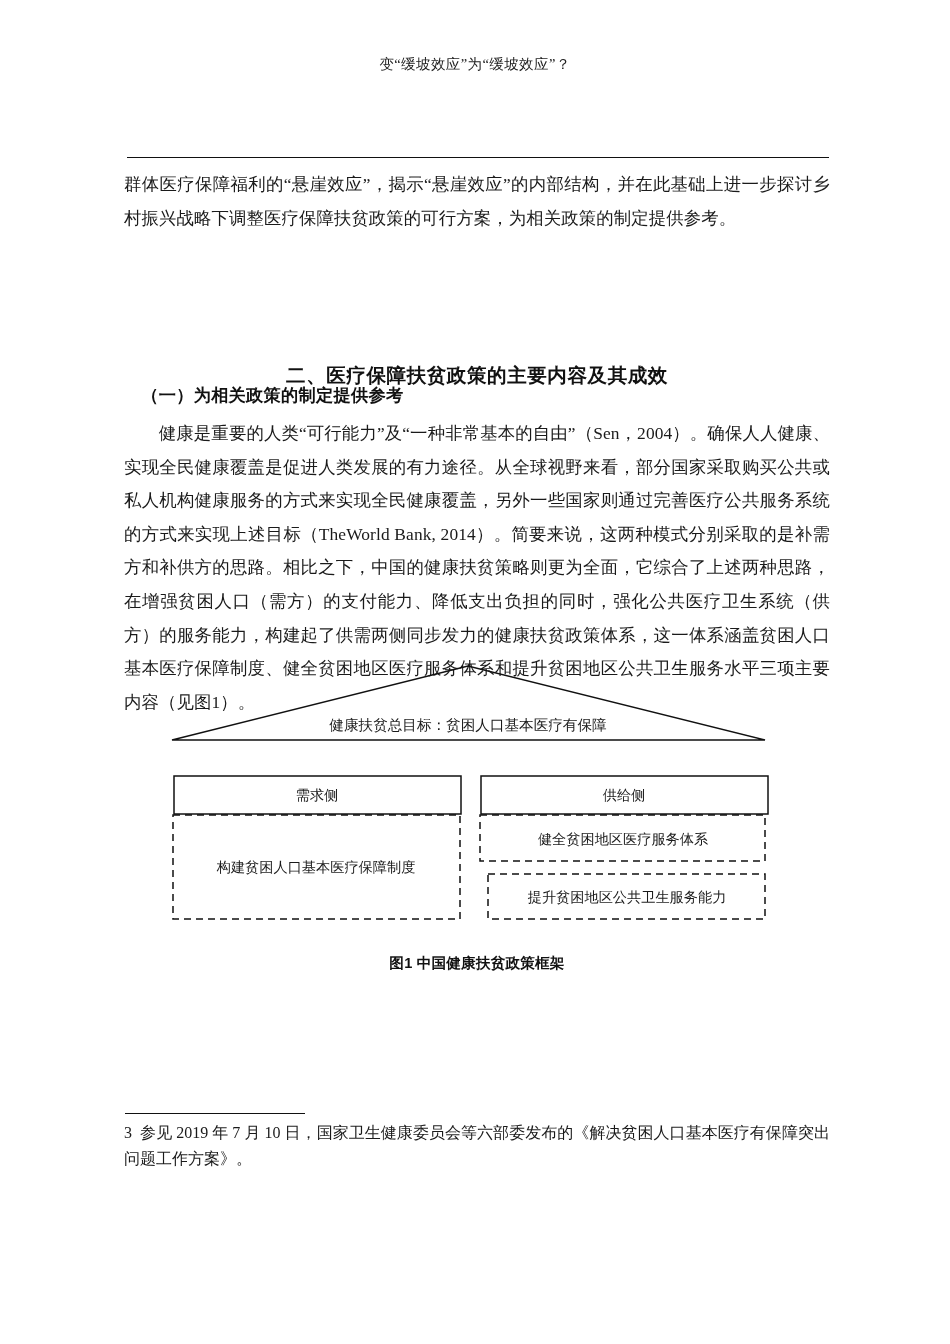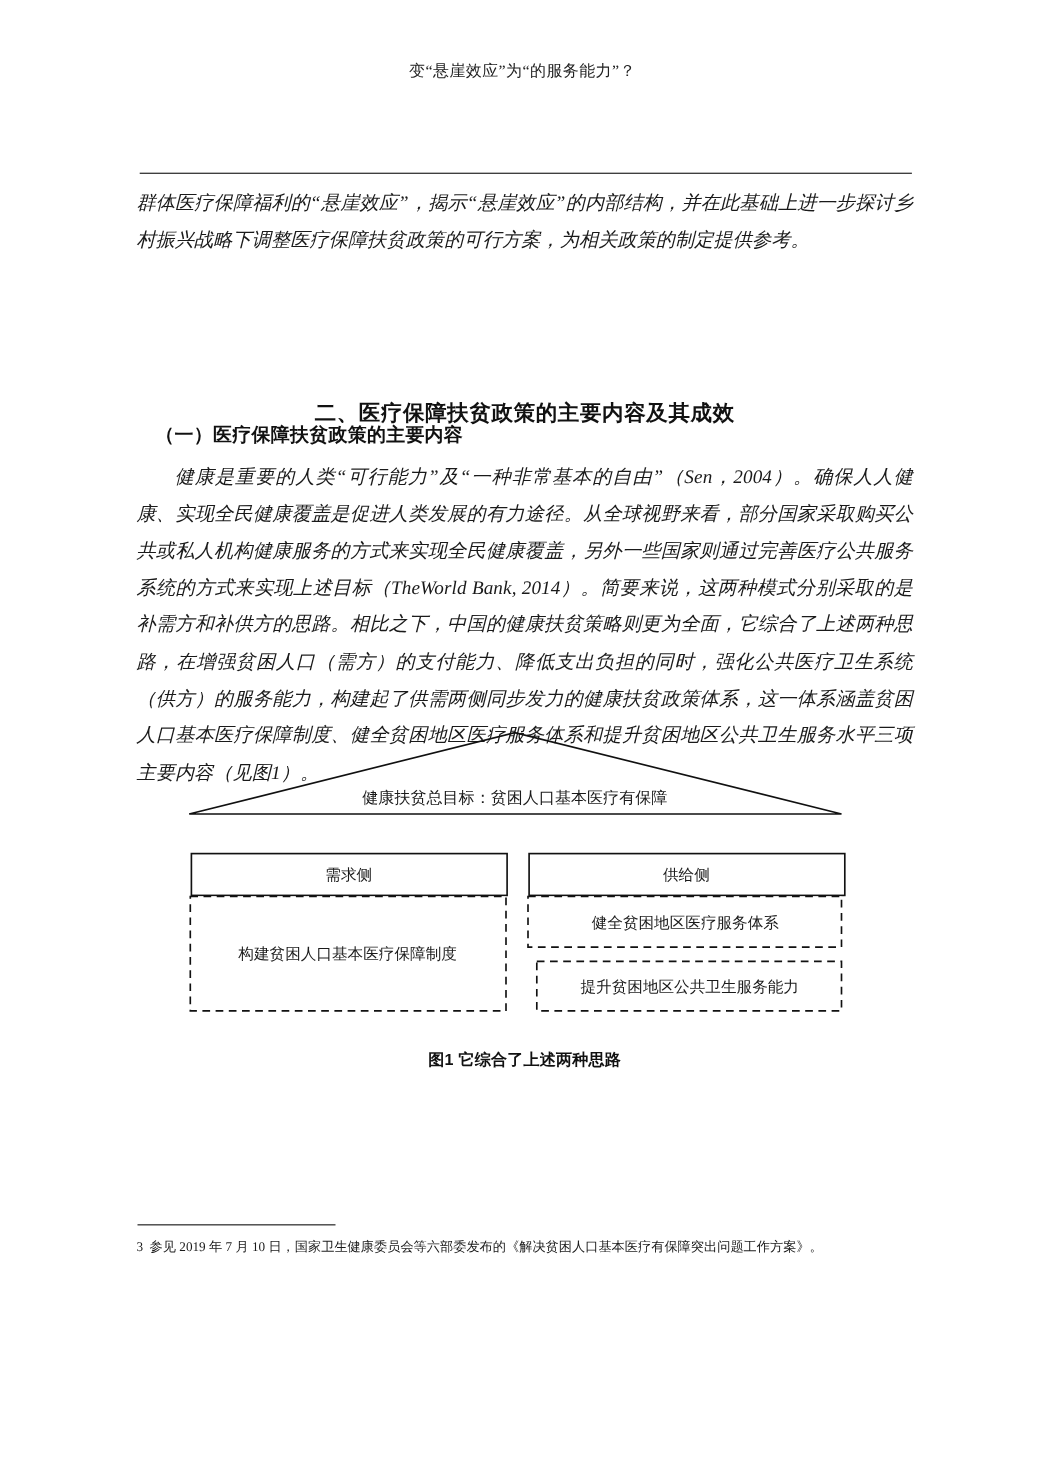--- a/index.html
+++ b/index.html
@@ -53,21 +53,20 @@
   }
 
   p.body {
     margin: 0;
     font-size: 17.4px;
     line-height: 33.6px;
     text-align: justify;
     text-justify: inter-ideograph;
     letter-spacing: 0.1px;
     color: #1a1a1a;
-    font-style: italic;
   }
   p.indent { text-indent: 2em; }
 
   
   .h-section {
     margin: 16px;
     text-align: center;
     font-family: "Liberation Sans", "DejaVu Sans", sans-serif;
     font-size: 19.5px;
     font-weight: 700;
@@ -133,47 +132,47 @@
     width: 180px;
     height: 0;
     border-top: 1.3px solid #111;
   }
   .footnote {
     position: absolute;
     left: 124px;
     top: 1120px;
     width: 706px;
     margin: 0;
-    font-size: 12px;
+    font-size: 16px;
     line-height: 26px;
     text-align: justify;
     text-justify: inter-ideograph;
     color: #1a1a1a;
   }
 </style>
 </head>
 <body>
 
 <div class="page">
 
-  <div class="running-header">变“悬崖效应”为“的服务能力”？</div>
+  <div class="running-header">变“缓坡效应”为“缓坡效应”？</div>
 
   <div class="header-rule"></div>
 
   <div class="col" style="top:168px;">
     <p class="body">群体医疗保障福利的“悬崖效应”，揭示“悬崖效应”的内部结构，并在此基础上进一步探讨乡村振兴战略下调整医疗保障扶贫政策的可行方案，为相关政策的制定提供参考。</p>
   </div>
 
 
   <div class="col" style="top:346px;">
     <p class="h-section">二、医疗保障扶贫政策的主要内容及其成效</p>
   </div>
 
   <div class="col" style="top:383px;">
-    <p class="h-sub">（一）医疗保障扶贫政策的主要内容</p>
+    <p class="h-sub">（一）为相关政策的制定提供参考</p>
   </div>
 
   <div class="col" style="top:417px;">
     <p class="body indent">健康是重要的人类“可行能力”及“一种非常基本的自由”（Sen，2004）。确保人人健康、实现全民健康覆盖是促进人类发展的有力途径。从全球视野来看，部分国家采取购买公共或私人机构健康服务的方式来实现全民健康覆盖，另外一些国家则通过完善医疗公共服务系统的方式来实现上述目标（TheWorld Bank, 2014）。简要来说，这两种模式分别采取的是补需方和补供方的思路。相比之下，中国的健康扶贫策略则更为全面，它综合了上述两种思路，在增强贫困人口（需方）的支付能力、降低支出负担的同时，强化公共医疗卫生系统（供方）的服务能力，构建起了供需两侧同步发力的健康扶贫政策体系，这一体系涵盖贫困人口基本医疗保障制度、健全贫困地区医疗服务体系和提升贫困地区公共卫生服务水平三项主要内容（见图1）。</p>
   </div>
 
   <div class="figure">
     <svg width="706" height="300" viewBox="0 0 706 300" xmlns="http://www.w3.org/2000/svg">
 
       <polygon points="48,88 344,14 641,88" fill="none" stroke="#111111" stroke-width="1.5"></polygon>
@@ -190,19 +189,19 @@
       <text class="svg-label" x="500" y="148" text-anchor="middle">供给侧</text>
 
       <rect x="356" y="163" width="285" height="46" fill="#ffffff" stroke="#111111" stroke-width="1.5" stroke-dasharray="7 5"></rect>
       <text class="svg-label" x="499" y="192" text-anchor="middle">健全贫困地区医疗服务体系</text>
 
       <rect x="364" y="222" width="277" height="45" fill="#ffffff" stroke="#111111" stroke-width="1.5" stroke-dasharray="7 5"></rect>
       <text class="svg-label" x="503" y="250" text-anchor="middle">提升贫困地区公共卫生服务能力</text>
     </svg>
   </div>
 
-  <div class="fig-caption">图1 它综合了上述两种思路</div>
+  <div class="fig-caption">图1 中国健康扶贫政策框架</div>
 
 
   <div class="footnote-rule"></div>
   <p class="footnote"><span>3</span>&nbsp;&nbsp;<span>参见 2019 年 7 月 10 日，国家卫生健康委员会等六部委发布的《解决贫困人口基本医疗有保障突出问题工作方案》。</span></p>
 
 </div>
 
 </body></html>

